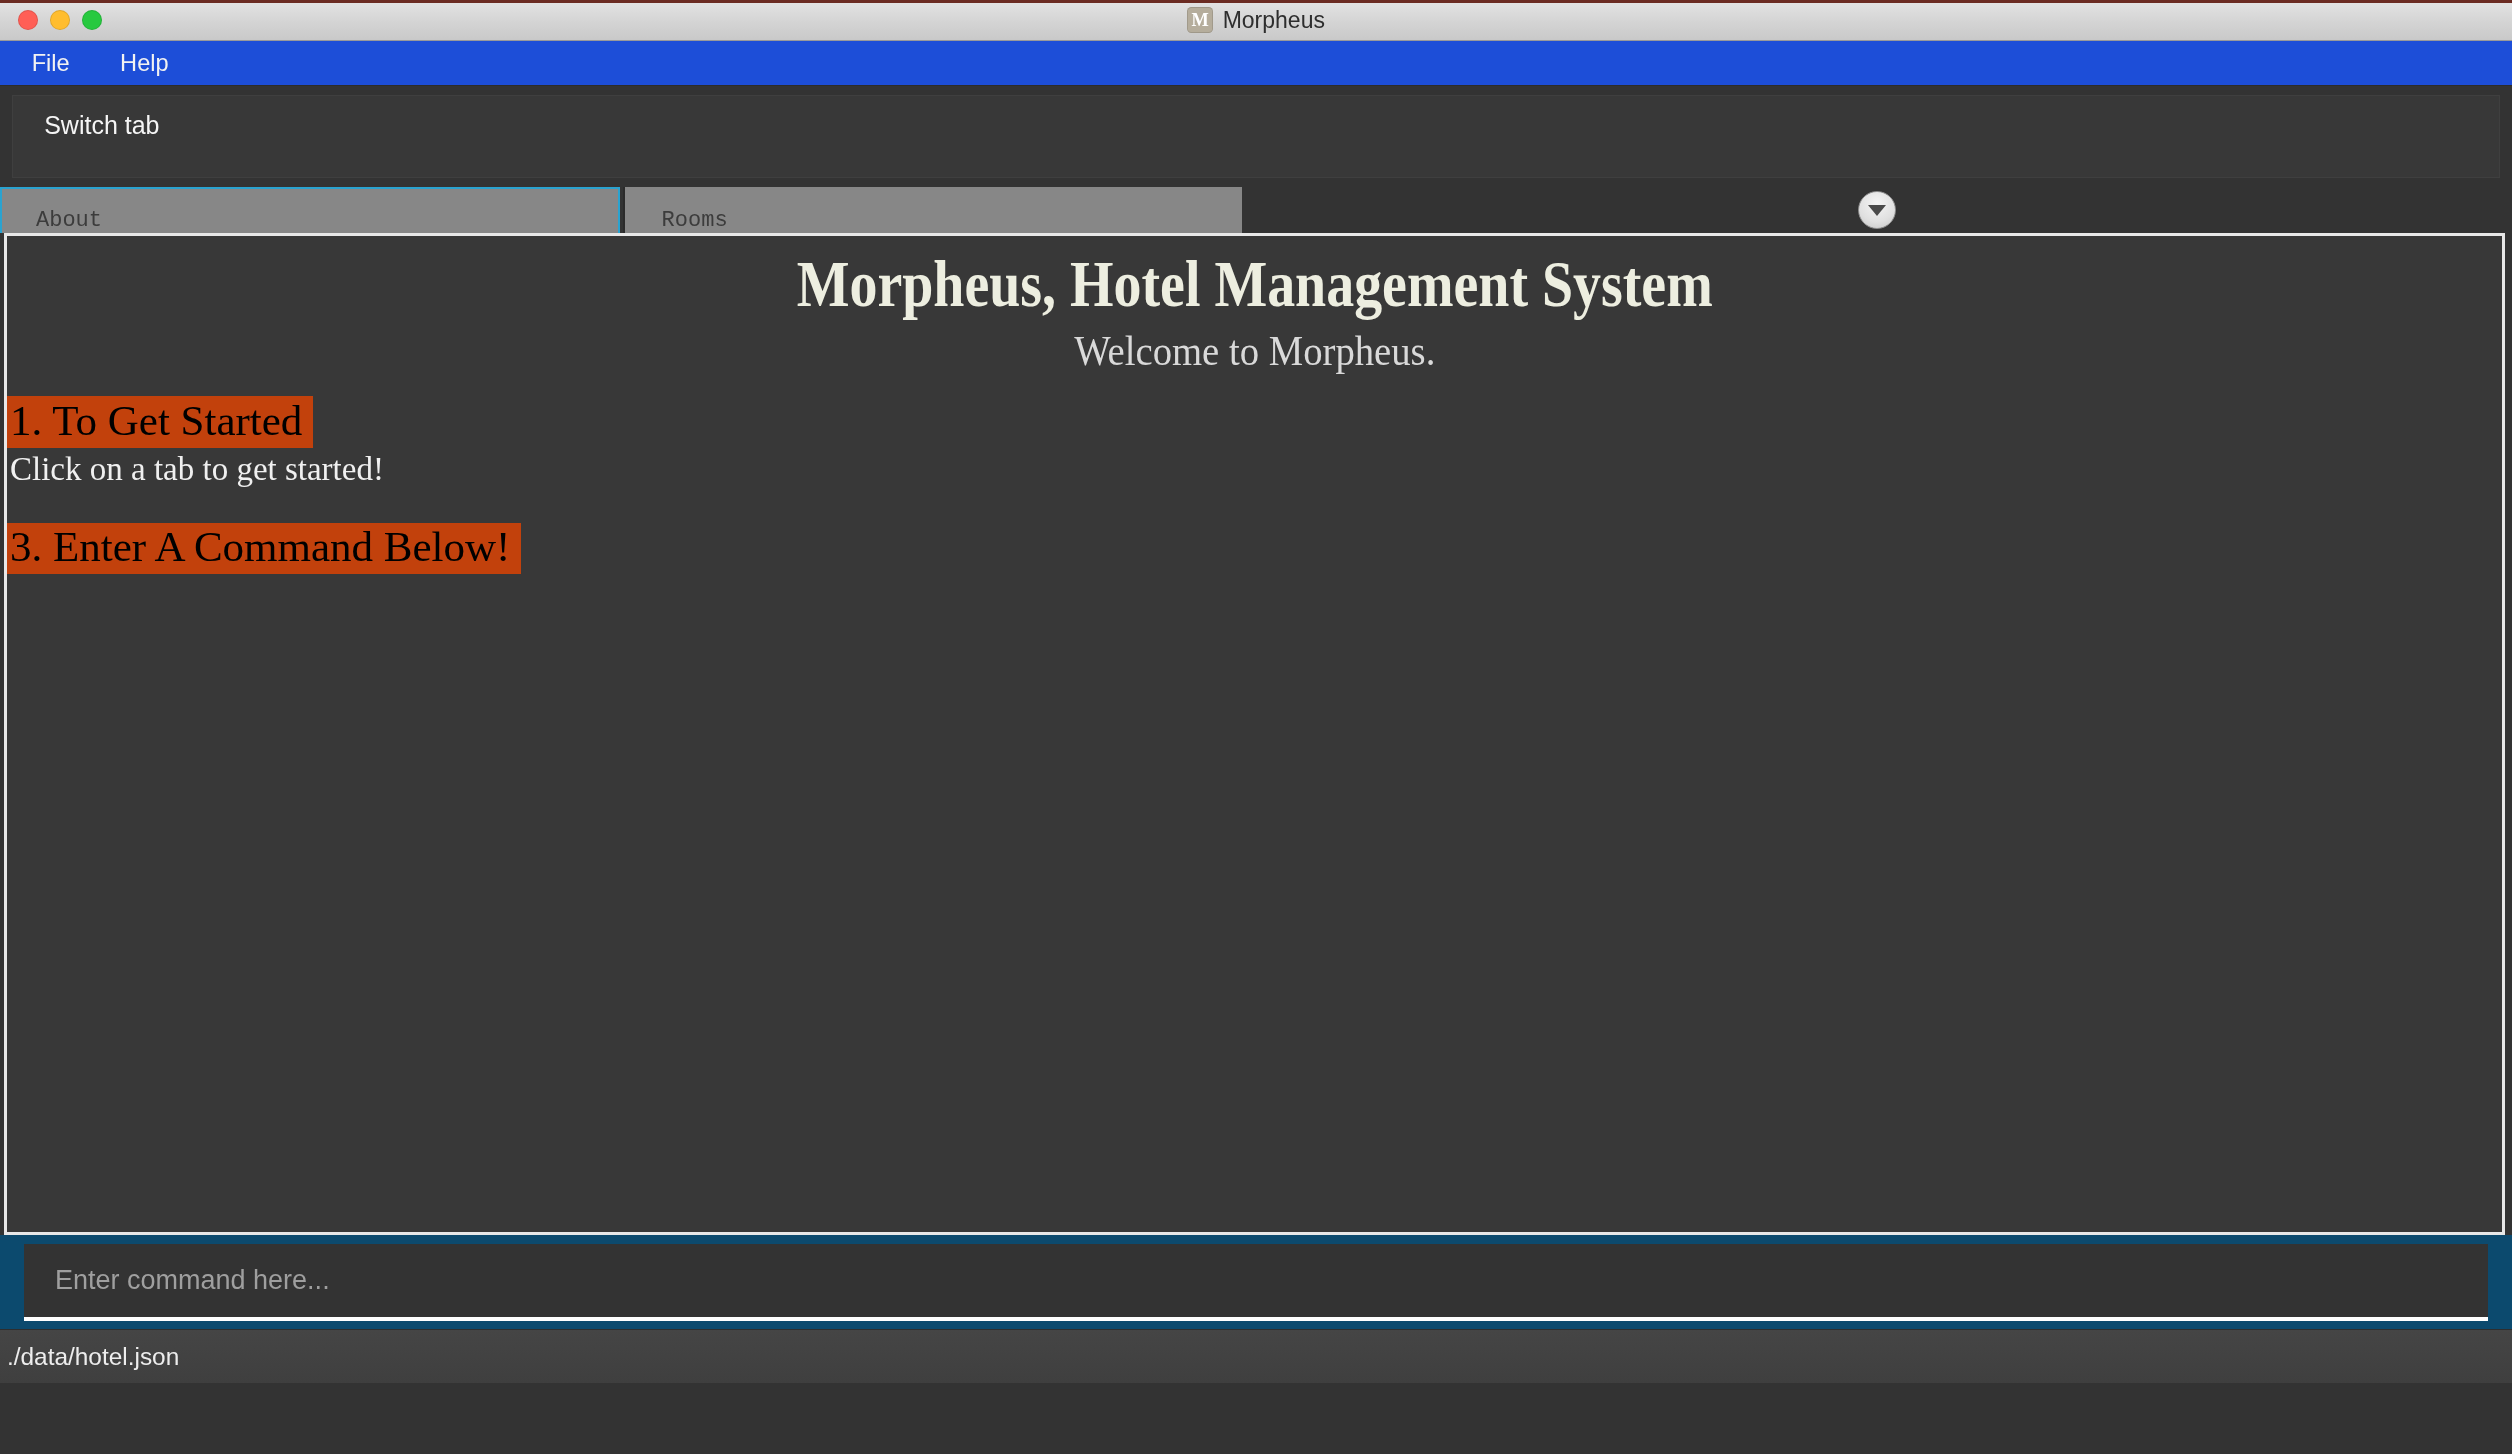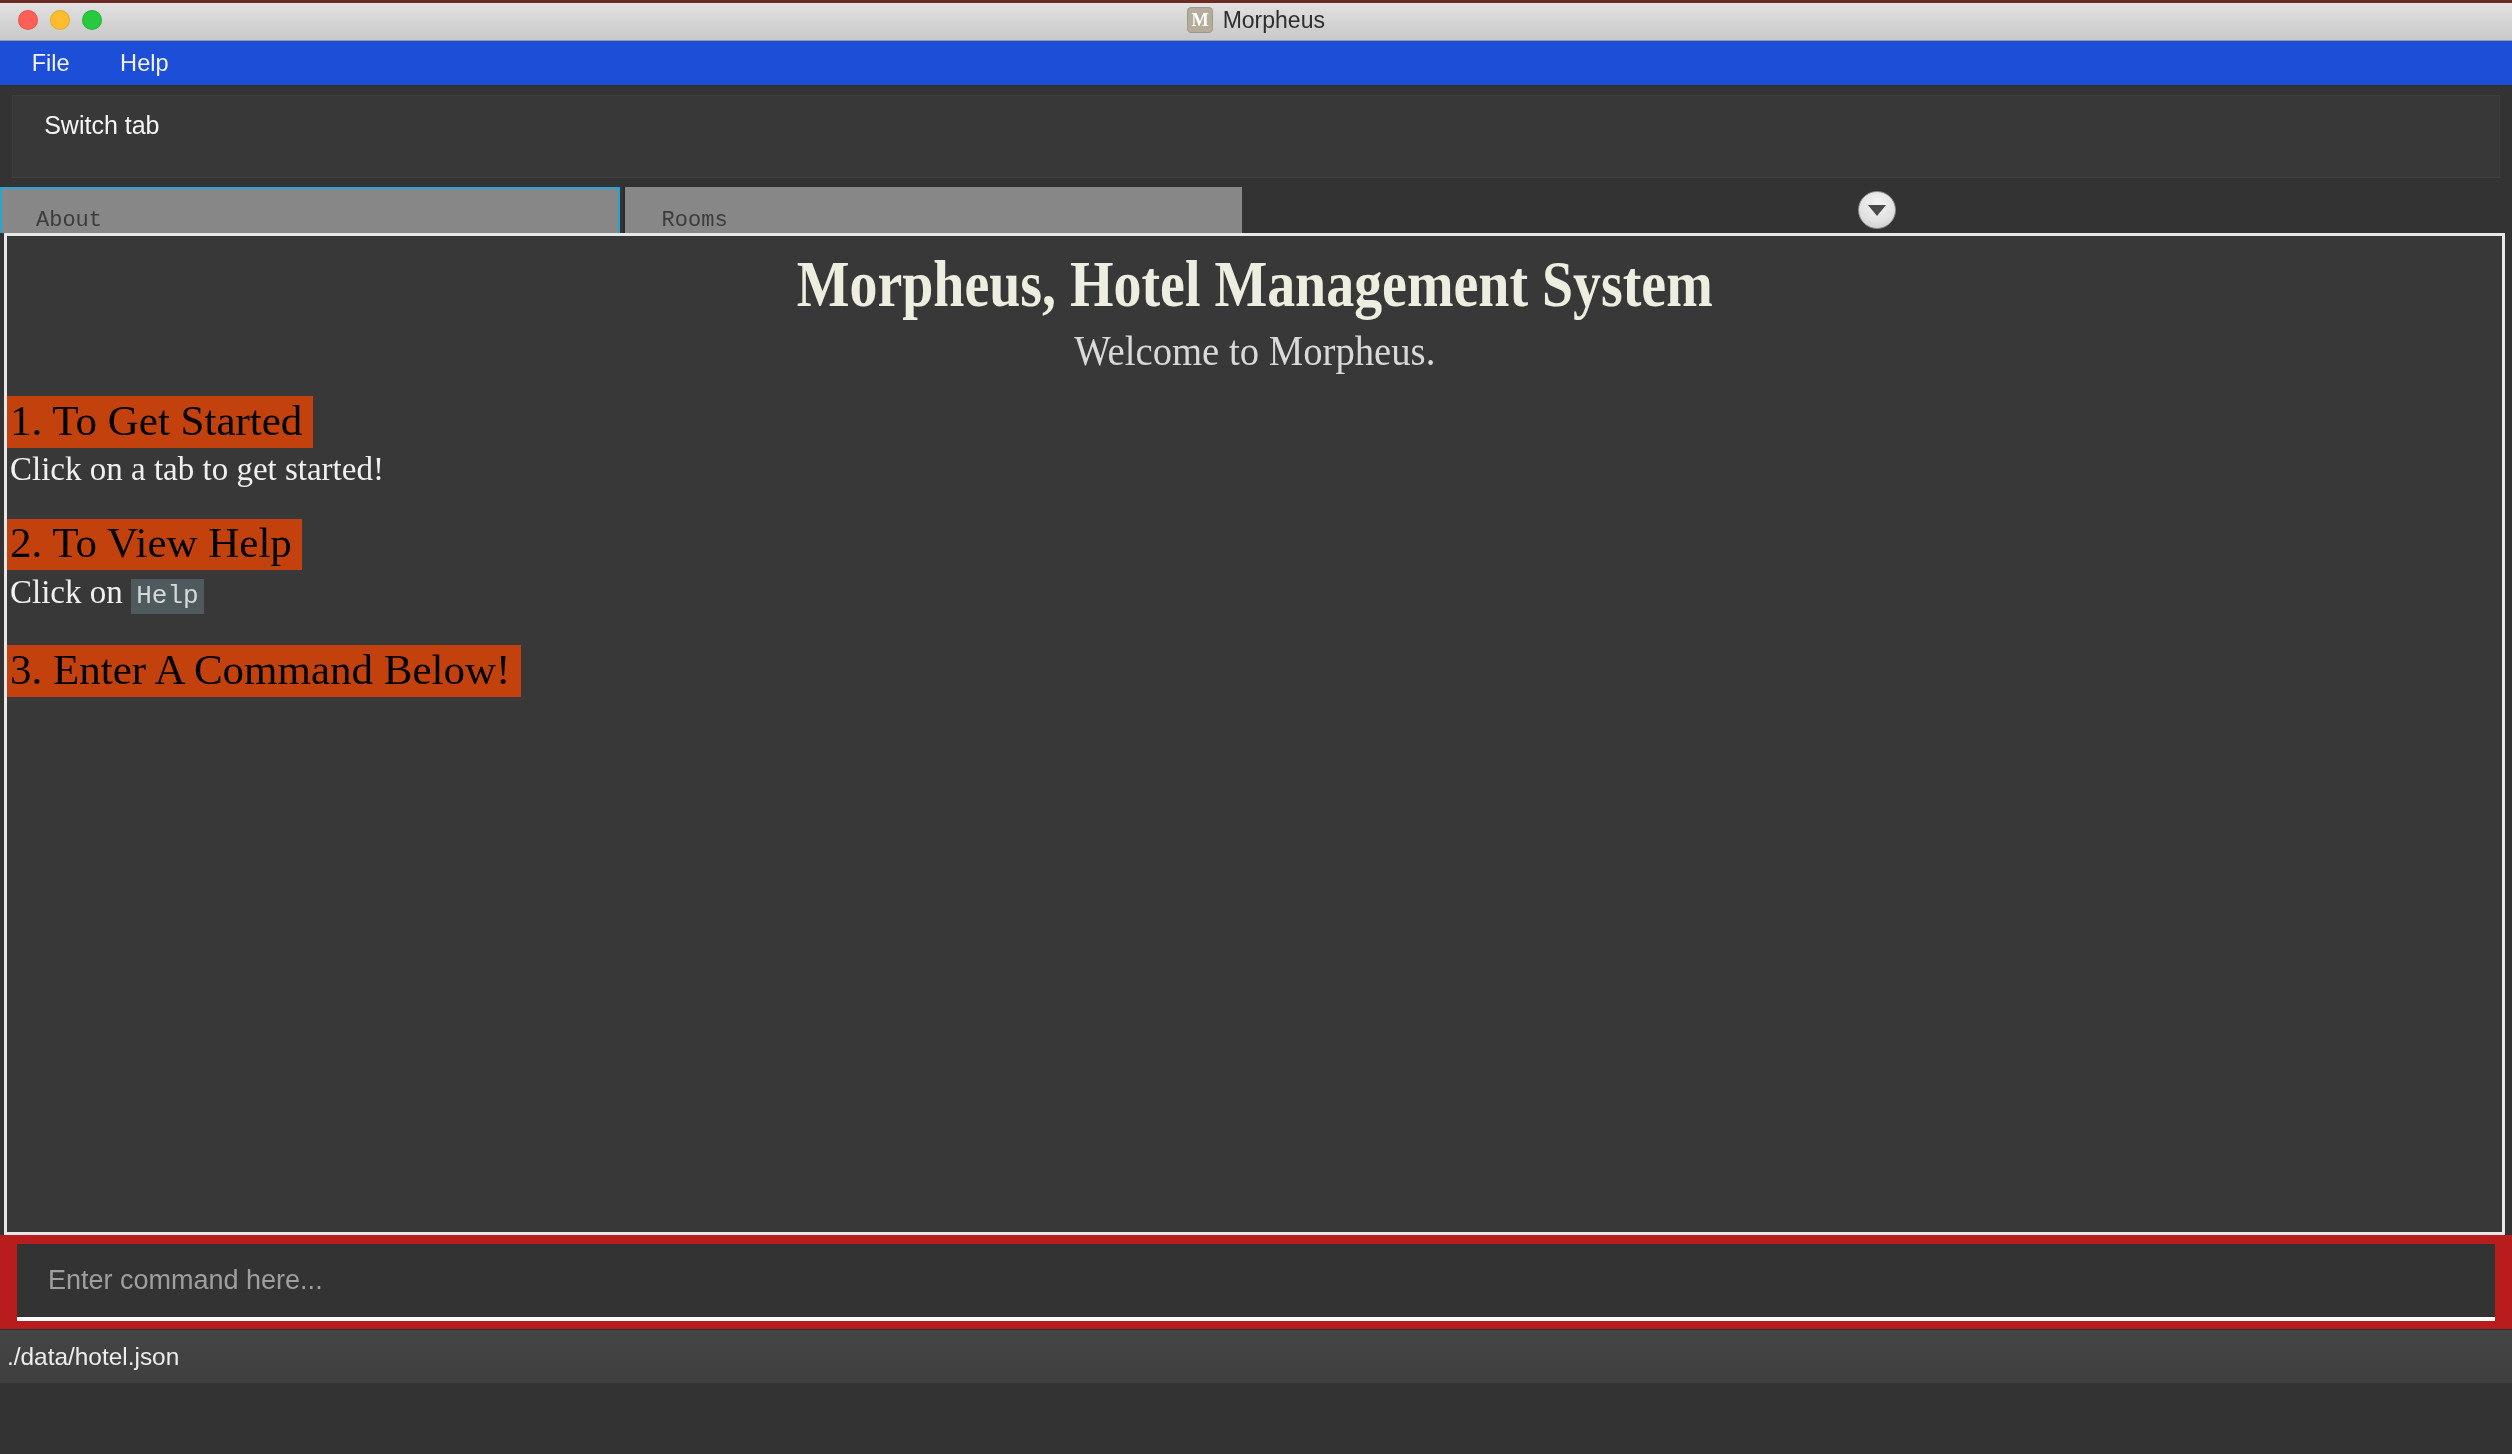--- a/index.html
+++ b/index.html
@@ -243,23 +243,23 @@
     color: #d8d8d8;
     padding: 1.7px 5.2px 3.5px 5.2px;
   }
   #sec1-wrap { margin-top: 24.4px; }
   #sec2-wrap { margin-top: 31px; }
   #sec3-wrap { margin-top: 35px; }
 
   
   #command-bar {
     height: 94px;
-    background: #b91c1c;
-    box-sizing: border-box;
-    padding: 0 17px;
+    background: #0c4a6e;
+    box-sizing: border-box;
+    padding: 0 24px;
     display: flex;
     align-items: center;
   }
   #command-input {
     width: 100%;
     height: 77px;
     background: #333333;
     border: none;
     border-bottom: 4.4px solid #ffffff;
     box-sizing: border-box;
@@ -334,24 +334,20 @@
   <div id="content-panel">
 
     <div id="main-title">Morpheus, Hotel Management System</div>
     <div id="main-subtitle">Welcome to Morpheus.</div>
 
     <div class="section" id="sec1-wrap">
       <div><span class="section-heading">1. To Get Started</span></div>
       <div class="section-body">Click on a tab to get started!</div>
     </div>
 
-    <div class="section" id="sec2-wrap">
-      <div><span class="section-heading">2. To View Help</span></div>
-      <div class="section-body"><span>Click on </span><span class="inline-code">Help</span></div>
-    </div>
 
     <div class="section" id="sec3-wrap">
       <div><span class="section-heading">3. Enter A Command Below!</span></div>
     </div>
 
   </div>
 </div>
 
 <div id="command-bar">
   <input id="command-input" type="text" placeholder="Enter command here..." style="">

